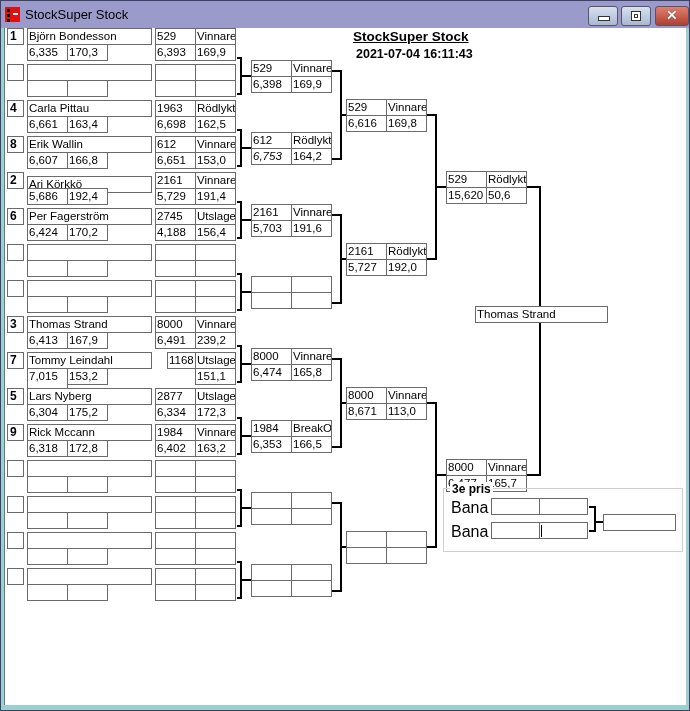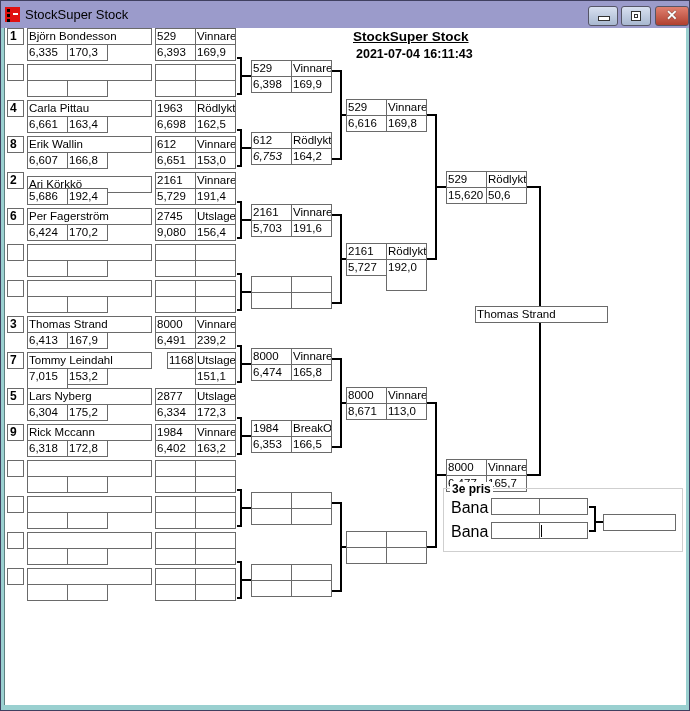--- a/index.html
+++ b/index.html
@@ -91,21 +91,21 @@
     <div class="box" style="left:155px;top:172px;width:41px;height:17px;">2161</div>
     <div class="box" style="left:195px;top:172px;width:41px;height:17px;">Vinnare</div>
     <div class="box" style="left:155px;top:188px;width:41px;height:17px;">5,729</div>
     <div class="box" style="left:195px;top:188px;width:41px;height:17px;">191,4</div>
     <div class="seed" style="left:7px;top:208px;">6</div>
     <div class="box" style="left:27px;top:208px;width:125px;height:17px;">Per  Fagerström</div>
     <div class="box" style="left:27px;top:224px;width:41px;height:17px;">6,424</div>
     <div class="box" style="left:67px;top:224px;width:41px;height:17px;">170,2</div>
     <div class="box" style="left:155px;top:208px;width:41px;height:17px;">2745</div>
     <div class="box" style="left:195px;top:208px;width:41px;height:17px;">Utslagen</div>
-    <div class="box" style="left:155px;top:224px;width:41px;height:17px;">9,080</div>
+    <div class="box" style="left:155px;top:224px;width:41px;height:17px;">4,188</div>
     <div class="box" style="left:195px;top:224px;width:41px;height:17px;">156,4</div>
     <div class="seed" style="left:7px;top:244px;"></div>
     <div class="box" style="left:27px;top:244px;width:125px;height:17px;"></div>
     <div class="box" style="left:27px;top:260px;width:41px;height:17px;"></div>
     <div class="box" style="left:67px;top:260px;width:41px;height:17px;"></div>
     <div class="box" style="left:155px;top:244px;width:41px;height:17px;"></div>
     <div class="box" style="left:195px;top:244px;width:41px;height:17px;"></div>
     <div class="box" style="left:155px;top:260px;width:41px;height:17px;"></div>
     <div class="box" style="left:195px;top:260px;width:41px;height:17px;"></div>
     <div class="seed" style="left:7px;top:280px;"></div>
@@ -260,21 +260,21 @@
     <div class="ln" style="left:332px;top:590px;width:10px;height:2px;"></div>
     <div class="ln" style="left:340px;top:502px;width:2px;height:90px;"></div>
     <div class="ln" style="left:342px;top:546px;width:4px;height:2px;"></div>
     <div class="box" style="left:346px;top:99px;width:41px;height:17px;">529</div>
     <div class="box" style="left:386px;top:99px;width:41px;height:17px;">Vinnare</div>
     <div class="box" style="left:346px;top:115px;width:41px;height:17px;">6,616</div>
     <div class="box" style="left:386px;top:115px;width:41px;height:17px;">169,8</div>
     <div class="box" style="left:346px;top:243px;width:41px;height:17px;">2161</div>
     <div class="box" style="left:386px;top:243px;width:41px;height:17px;">Rödlykta</div>
     <div class="box" style="left:346px;top:259px;width:41px;height:17px;">5,727</div>
-    <div class="box" style="left:386px;top:259px;width:41px;height:32px;">192,0</div>
+    <div class="box" style="left:386px;top:259px;width:41px;height:17px;">192,0</div>
     <div class="box" style="left:346px;top:387px;width:41px;height:17px;">8000</div>
     <div class="box" style="left:386px;top:387px;width:41px;height:17px;">Vinnare</div>
     <div class="box" style="left:346px;top:403px;width:41px;height:17px;">8,671</div>
     <div class="box" style="left:386px;top:403px;width:41px;height:17px;">113,0</div>
     <div class="box" style="left:346px;top:531px;width:41px;height:17px;"></div>
     <div class="box" style="left:386px;top:531px;width:41px;height:17px;"></div>
     <div class="box" style="left:346px;top:547px;width:41px;height:17px;"></div>
     <div class="box" style="left:386px;top:547px;width:41px;height:17px;"></div>
     <div class="ln" style="left:427px;top:114px;width:10px;height:2px;"></div>
     <div class="ln" style="left:427px;top:258px;width:10px;height:2px;"></div>

